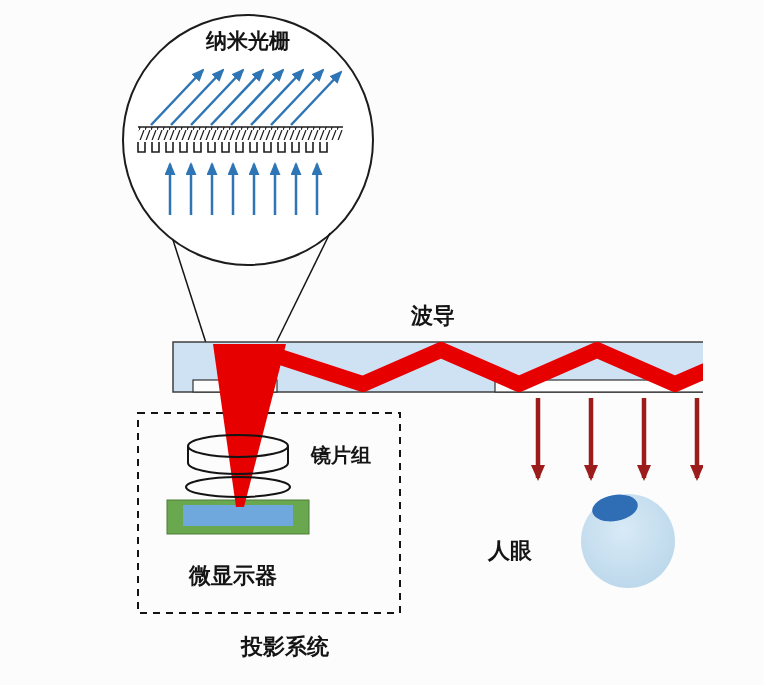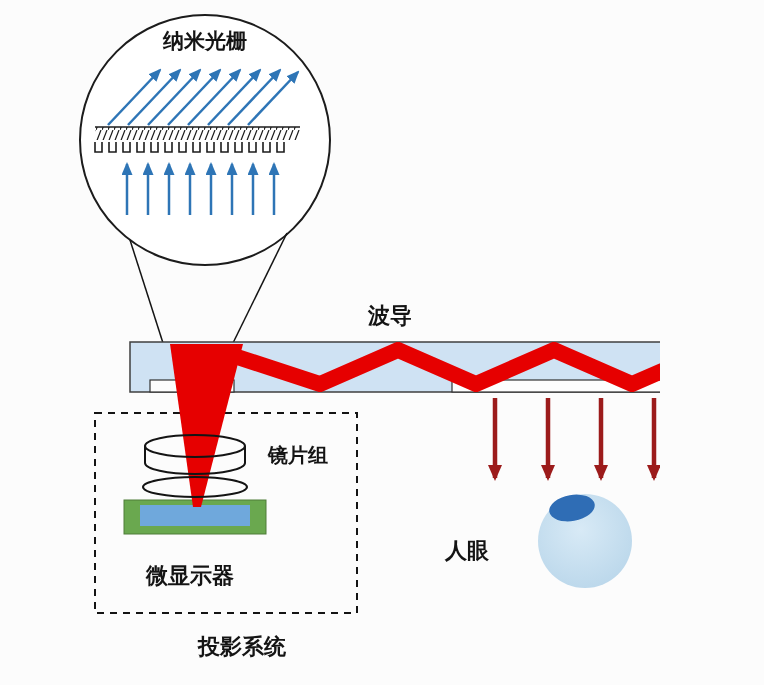--- a/index.html
+++ b/index.html
@@ -1,16 +1,16 @@
 <!DOCTYPE html>
 <html style="--background: #fcfcfc; --beam_red: #e60000; --out_arrow_red: #9c1b1b; --blue_arrow: #2e75b6; --waveguide_fill: #cfe2f3; --display_green: #6aa84f; --display_screen_blue: #6fa8dc; --eye_fill: #b9d6ea; --iris_blue: #2f6db5;"><head>
 <meta charset="utf-8">
 <style>
   html,body{margin:0;padding:0;background:var(--background,#fcfcfc);}
-  .stage{width:660px;height:685px;position:relative;background:var(--background,#fcfcfc);overflow:hidden;}
+  .stage{width:660px;height:685px;position:relative;background:var(--background,#fcfcfc);overflow:hidden;margin-left:43px;}
   svg{display:block;}
   .label{font-family:"DejaVu Sans",sans-serif;font-weight:bold;fill:#141414;}
   .outline{fill:none;stroke:#141414;}
   .thin-line{stroke:#141414;stroke-width:1.5;}
   .blue-arrow{stroke:var(--blue_arrow,#2e75b6);stroke-width:2.5;}
   .blue-head{fill:var(--blue_arrow,#2e75b6);}
   .dark-arrow{stroke:var(--out_arrow_red,#9c1b1b);stroke-width:4.5;}
   .dark-head{fill:var(--out_arrow_red,#9c1b1b);}
   .beam{stroke:var(--beam_red,#e60000);fill:none;stroke-linejoin:miter;stroke-linecap:butt;}
   .wedge{fill:var(--beam_red,#e60000);}

